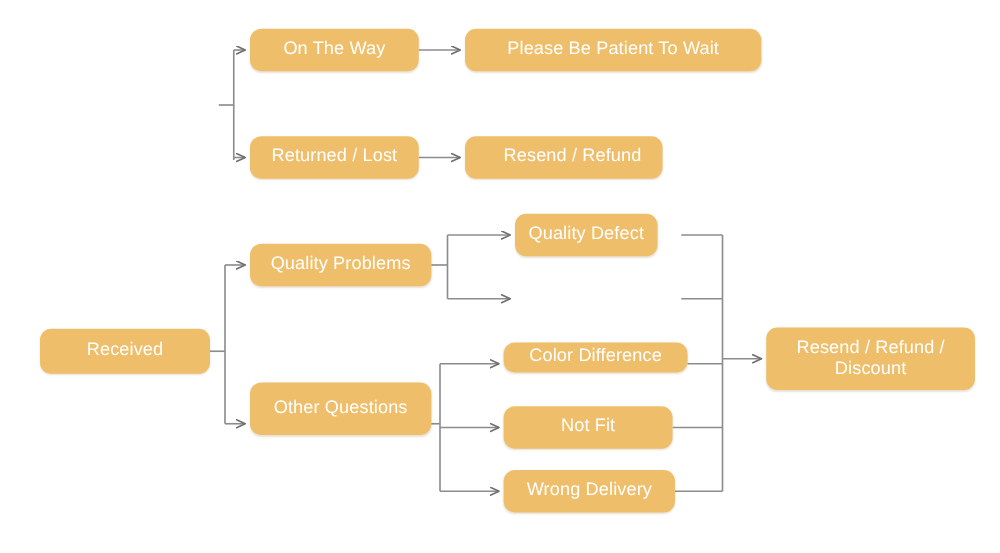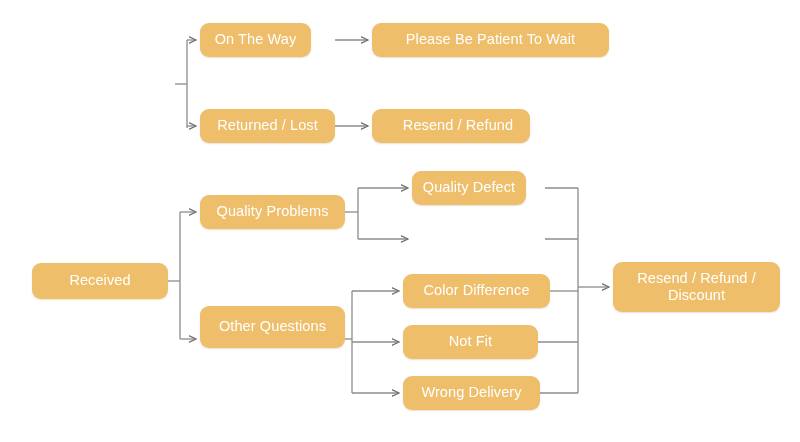--- a/index.html
+++ b/index.html
@@ -40,32 +40,32 @@
     font-weight: 500;
     letter-spacing: 0.1px;
     line-height: 1.18;
     padding: 0 6px;
     box-shadow: 0 1px 1.5px rgba(120, 90, 30, 0.18);
     white-space: pre-line;
   }
 
   
   .n-not-received   { left: 25px;  top: 67px;  width: 150px; height: 34px; }
-  .n-on-the-way     { left: 200px; top: 23px;  width: 111px; height: 34px; }
+  .n-on-the-way     { left: 200px; top: 23px;  width: 135px; height: 34px; }
   .n-patient-wait   { left: 372px; top: 23px;  width: 237px; height: 34px; }
   .n-returned-lost  { left: 200px; top: 109px; width: 135px; height: 34px; }
   .n-resend-refund  { left: 372px; top: 109px; width: 158px; height: 34px; padding-left: 20px; }
 
   
   .n-received         { left: 32px;  top: 263px; width: 136px; height: 36px; }
   .n-quality-problems { left: 200px; top: 195px; width: 145px; height: 34px; }
   .n-other-questions  { left: 200px; top: 306px; width: 145px; height: 42px; }
   .n-quality-defect   { left: 412px; top: 171px; width: 114px; height: 34px; }
   .n-damage           { left: 412px; top: 222px; width: 133px; height: 34px; }
-  .n-color-difference { left: 403px; top: 274px; width: 147px; height: 34px; }
+  .n-color-difference { left: 403px; top: 274px; width: 147px; height: 24px; }
   .n-not-fit          { left: 403px; top: 325px; width: 135px; height: 34px; }
   .n-wrong-delivery   { left: 403px; top: 376px; width: 137px; height: 34px; }
   .n-resend-discount  { left: 613px; top: 262px; width: 167px; height: 50px; }
 </style>
 </head>
 <body>
 
 <div id="canvas">
 
   <svg id="edges" viewBox="0 0 800 442" width="800" height="442" xmlns="http://www.w3.org/2000/svg">

